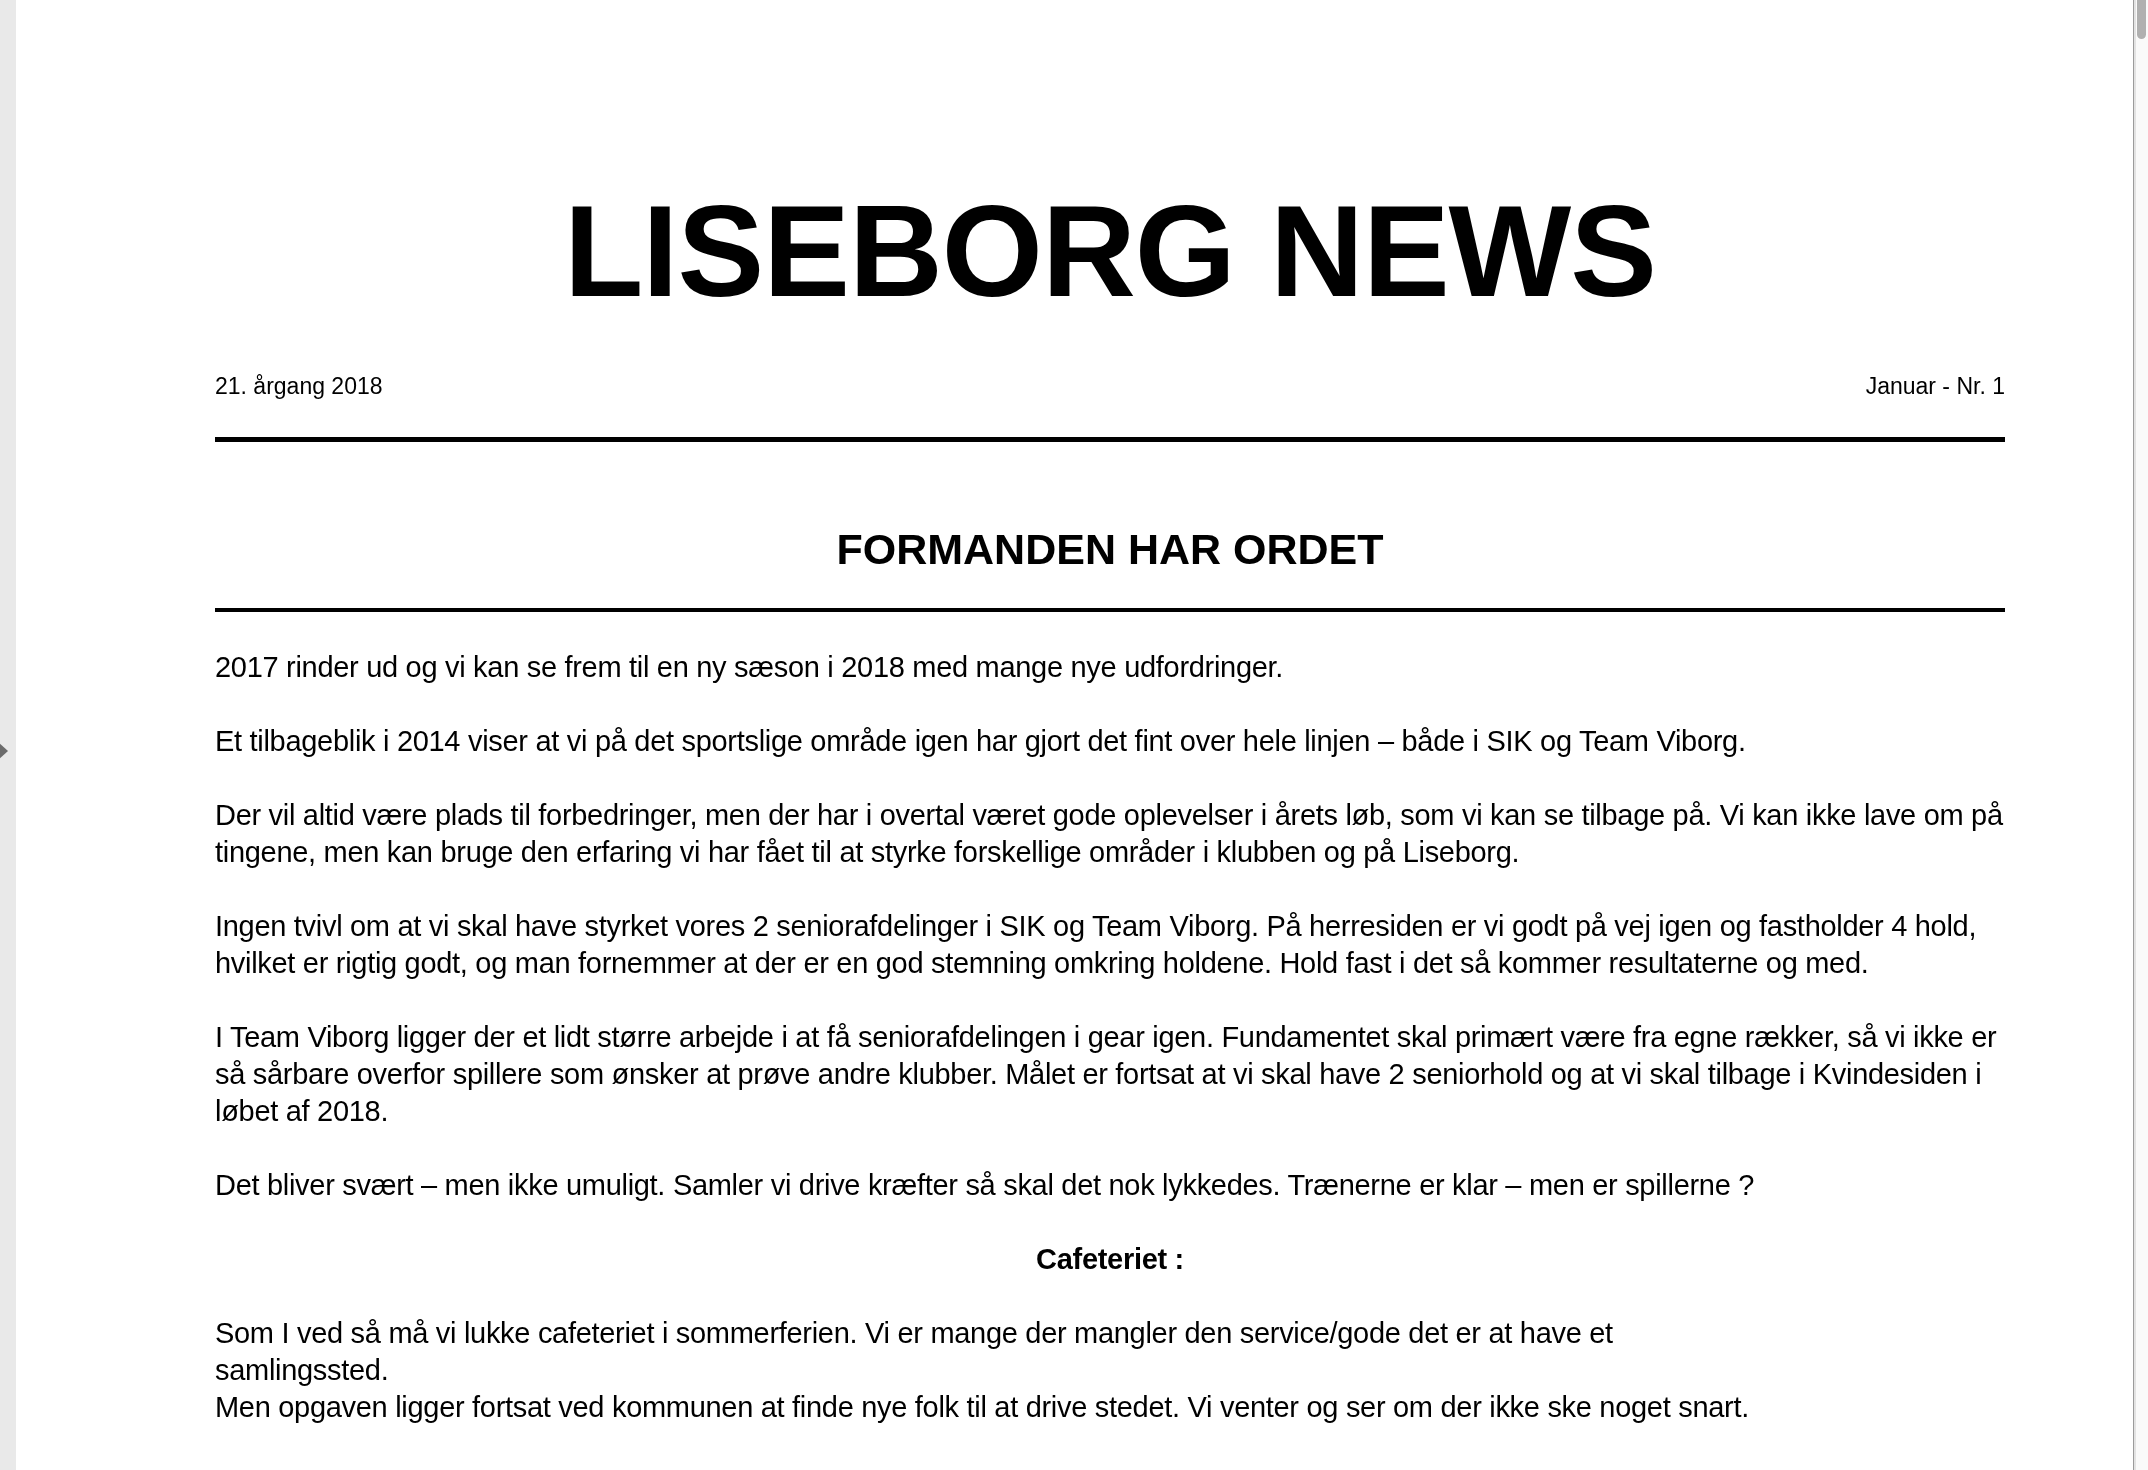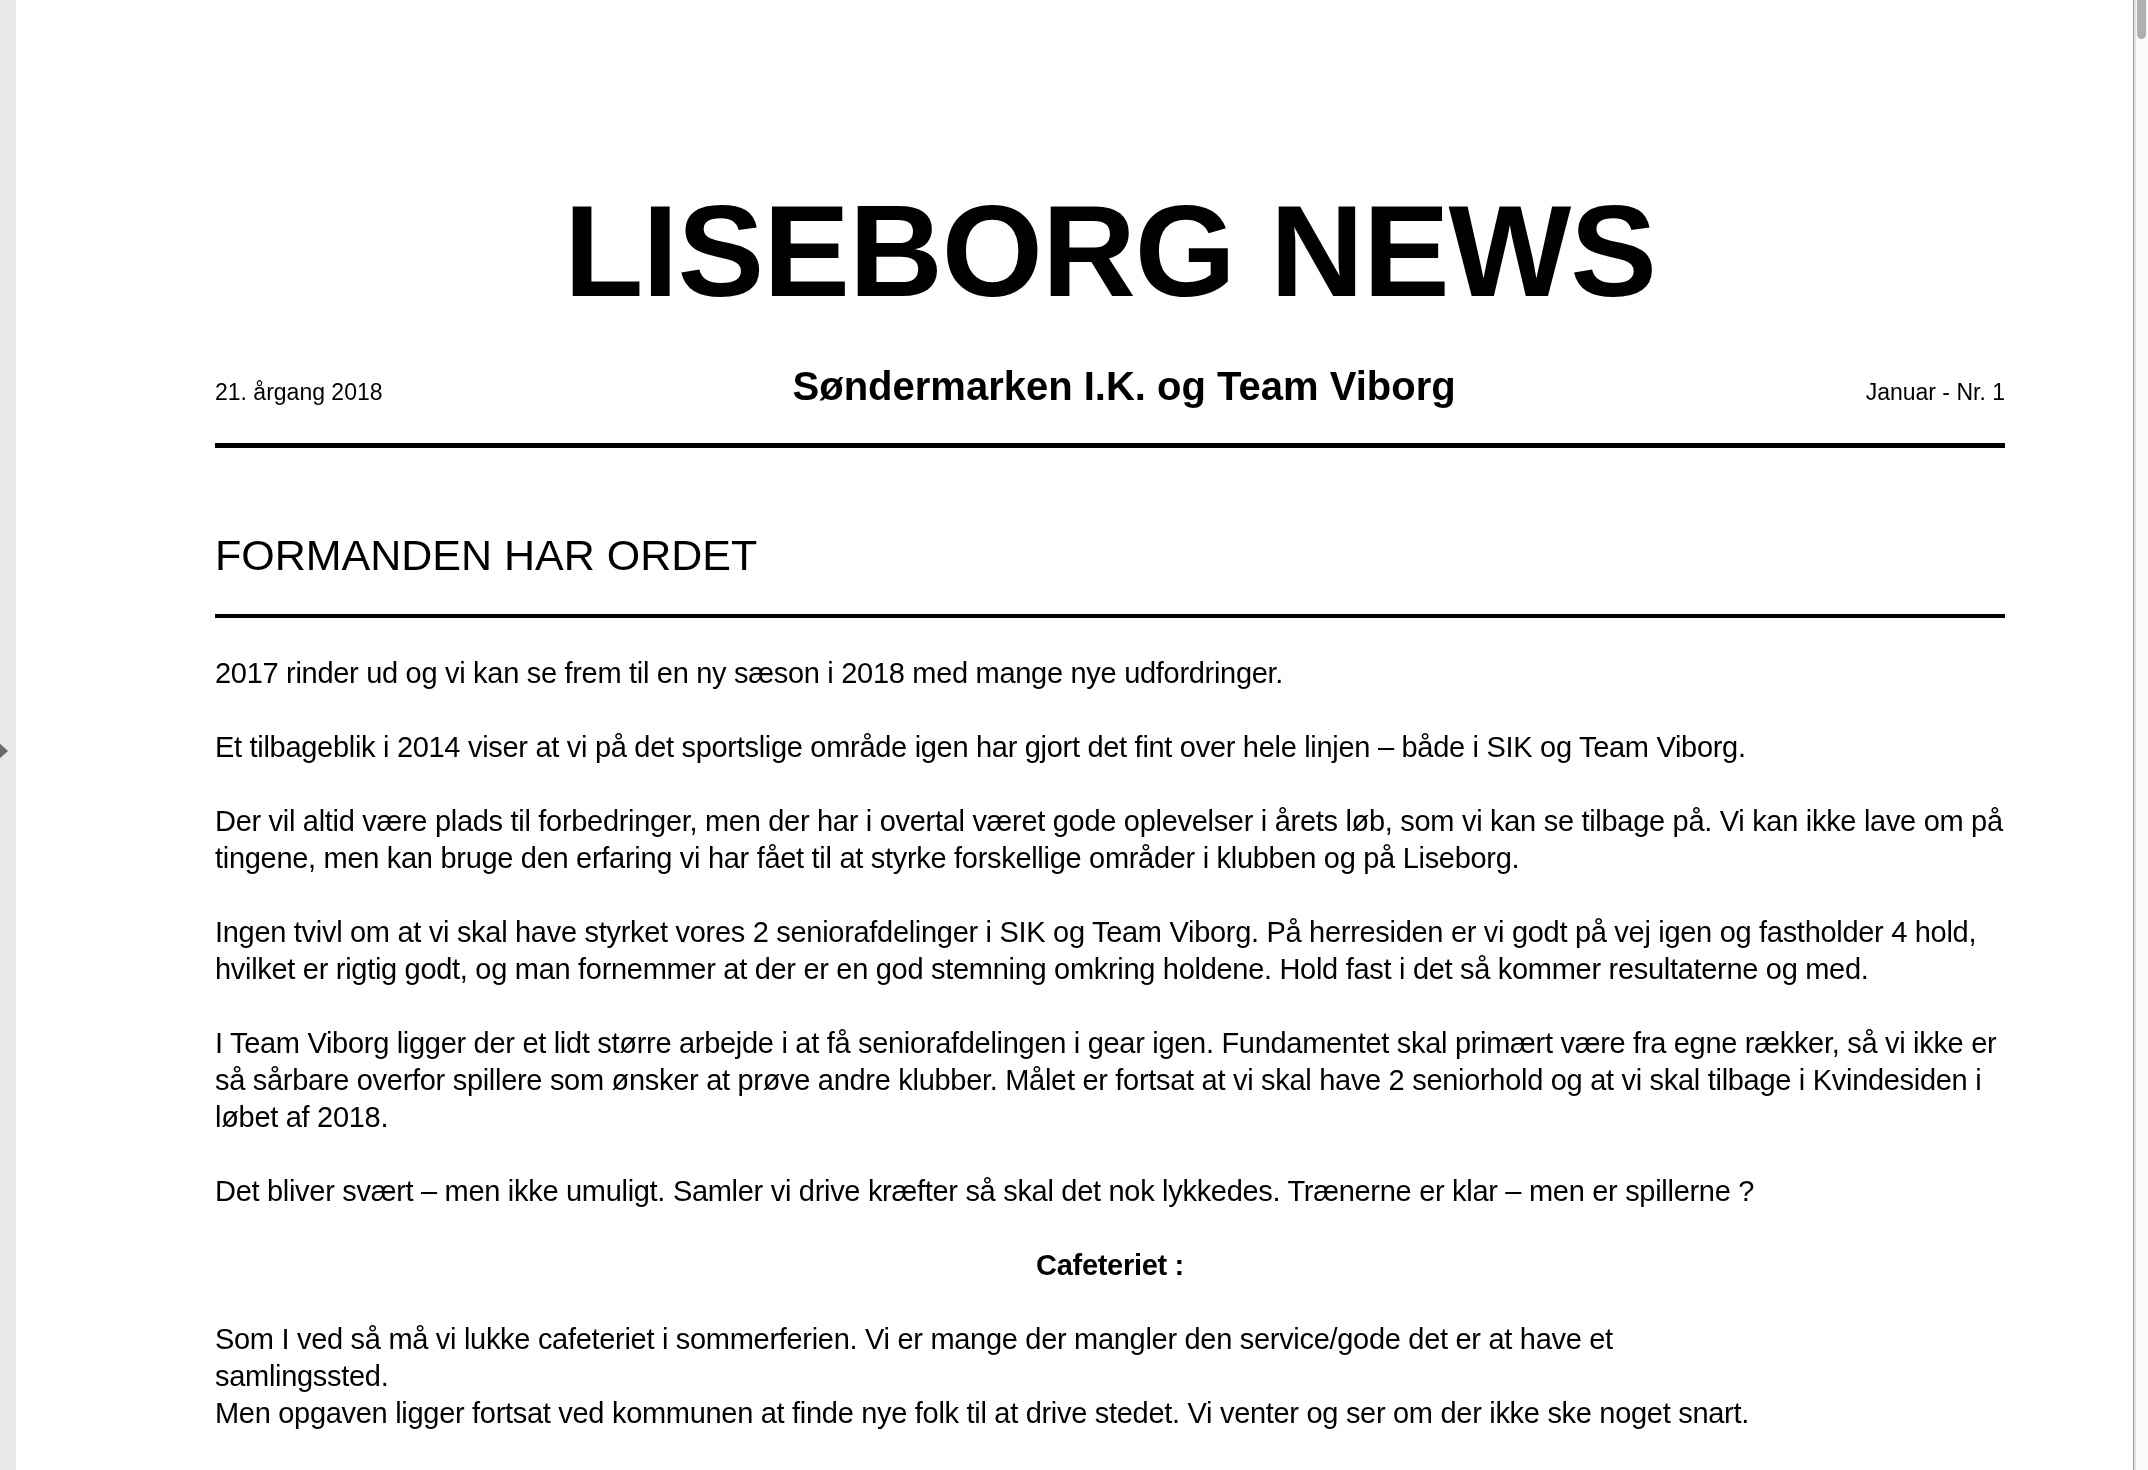--- a/index.html
+++ b/index.html
@@ -93,23 +93,24 @@
   .rule {
     border: none;
     background: #000;
     height: 5px;
     margin: 27px 0 0 0;
   }
   .rule-2 { height: 4px; margin: 33px 0 6px 0; }
 
   .article-heading {
     margin: 81px 0 0 0;
+    text-align: center;
     font-size: 43px;
     line-height: 52px;
-    font-weight: normal;
+    font-weight: bold;
     letter-spacing: 0;
   }
 
   .article { font-size: 29px; line-height: 37px; letter-spacing: -0.3px; }
   .article p {
     margin: 37px 0;
     white-space: pre-line;
   }
   .article p.subhead { font-weight: bold; text-align: center; }
 </style>
@@ -122,21 +123,20 @@
     <div class="expand-arrow"></div>
   </div>
 
   <div class="page">
     <div class="page-inner">
 
       <div class="masthead">
         <div class="title">LISEBORG NEWS</div>
         <div class="mast-row">
           <span class="mast-side">21. årgang 2018</span>
-          <span class="mast-center">Søndermarken I.K. og Team Viborg</span>
           <span class="mast-side">Januar - Nr. 1</span>
         </div>
         <div class="rule"></div>
       </div>
 
       <div class="article">
         <h2 class="article-heading">FORMANDEN HAR ORDET</h2>
         <div class="rule rule-2"></div>
 
         <p>2017 rinder ud og vi kan se frem til en ny sæson i 2018 med mange nye udfordringer.</p>

